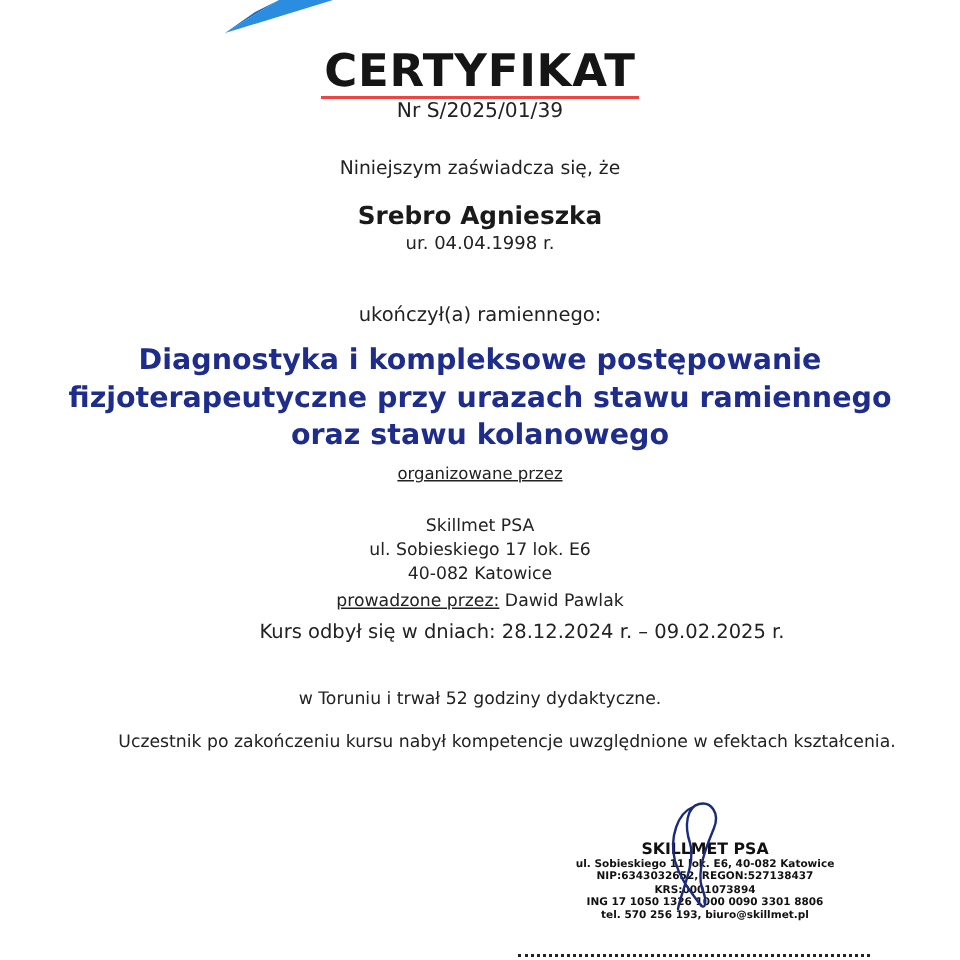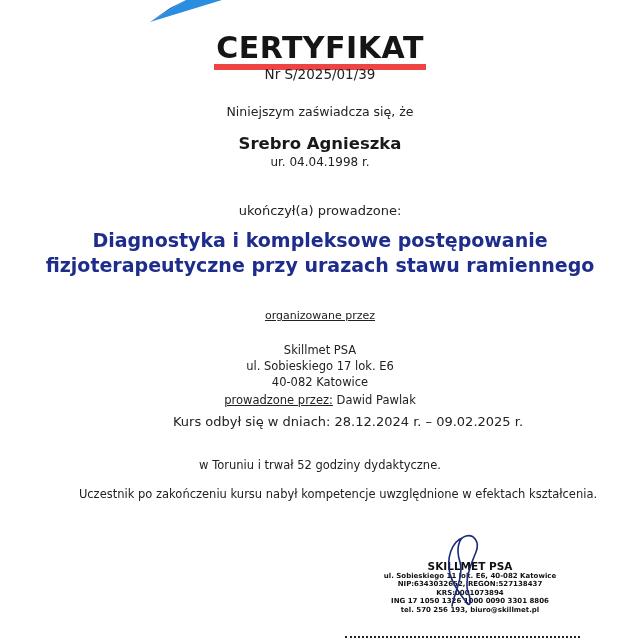--- a/index.html
+++ b/index.html
@@ -8,21 +8,21 @@
     background:#ffffff;
     font-family:"DejaVu Sans", sans-serif;
     color:#1a1a1a;
   }
   .abs { position:absolute; left:0; width:640px; text-align:center; }
   .logo-shape { position:absolute; left:140px; top:0; width:100px; height:26px; }
   .title {
     top:30px; font-size:30px; font-weight:bold; letter-spacing:0.5px;
     color:#151515;
   }
-  .title span { display:inline-block; border-bottom:6px solid #ef4444; padding:0 2px 1px 2px; line-height:30px; }
+  .title span { display:inline-block; border-bottom:2px solid #ef4444; padding:0 2px 1px 2px; line-height:30px; }
   .number { top:66px; font-size:13.5px; color:#222; }
   .intro { top:104px; font-size:12.5px; color:#222; }
   .name { top:134px; font-size:16.5px; font-weight:bold; color:#1a1a1a; }
   .dob { top:155px; font-size:12px; color:#222; }
   .completed { top:203px; font-size:13px; color:#222; }
   .course-title {
     top:228px; font-size:19px; font-weight:bold; color:#1e2d8c; line-height:25px;
   }
   .org-label { top:309px; font-size:11px; color:#222; }
   .org-label span, .lead-label { text-decoration:underline;margin-top:16px; }
@@ -50,24 +50,25 @@
   <polygon points="46,0 30,8 10,22" fill="#1b6fc4"></polygon>
 </svg>
 
 <div class="abs title"><span>CERTYFIKAT</span></div>
 <div class="abs number">Nr S/2025/01/39</div>
 
 <div class="abs intro">Niniejszym zaświadcza się, że</div>
 <div class="abs name">Srebro Agnieszka</div>
 <div class="abs dob">ur. 04.04.1998 r.</div>
 
-<div class="abs completed">ukończył(a) prowadzone:</div>
+<div class="abs completed">ukończył(a) ramiennego:</div>
 <div class="abs course-title">
   <div>Diagnostyka i kompleksowe postępowanie</div>
   <div>fizjoterapeutyczne przy urazach stawu ramiennego</div>
+  <div>oraz stawu kolanowego</div>
 </div>
 
 <div class="abs org-label"><span>organizowane przez</span></div>
 <div class="abs org-name">
   <div>Skillmet PSA</div>
   <div>ul. Sobieskiego 17 lok. E6</div>
   <div>40-082 Katowice</div>
 </div>
 
 <div class="abs lead">

